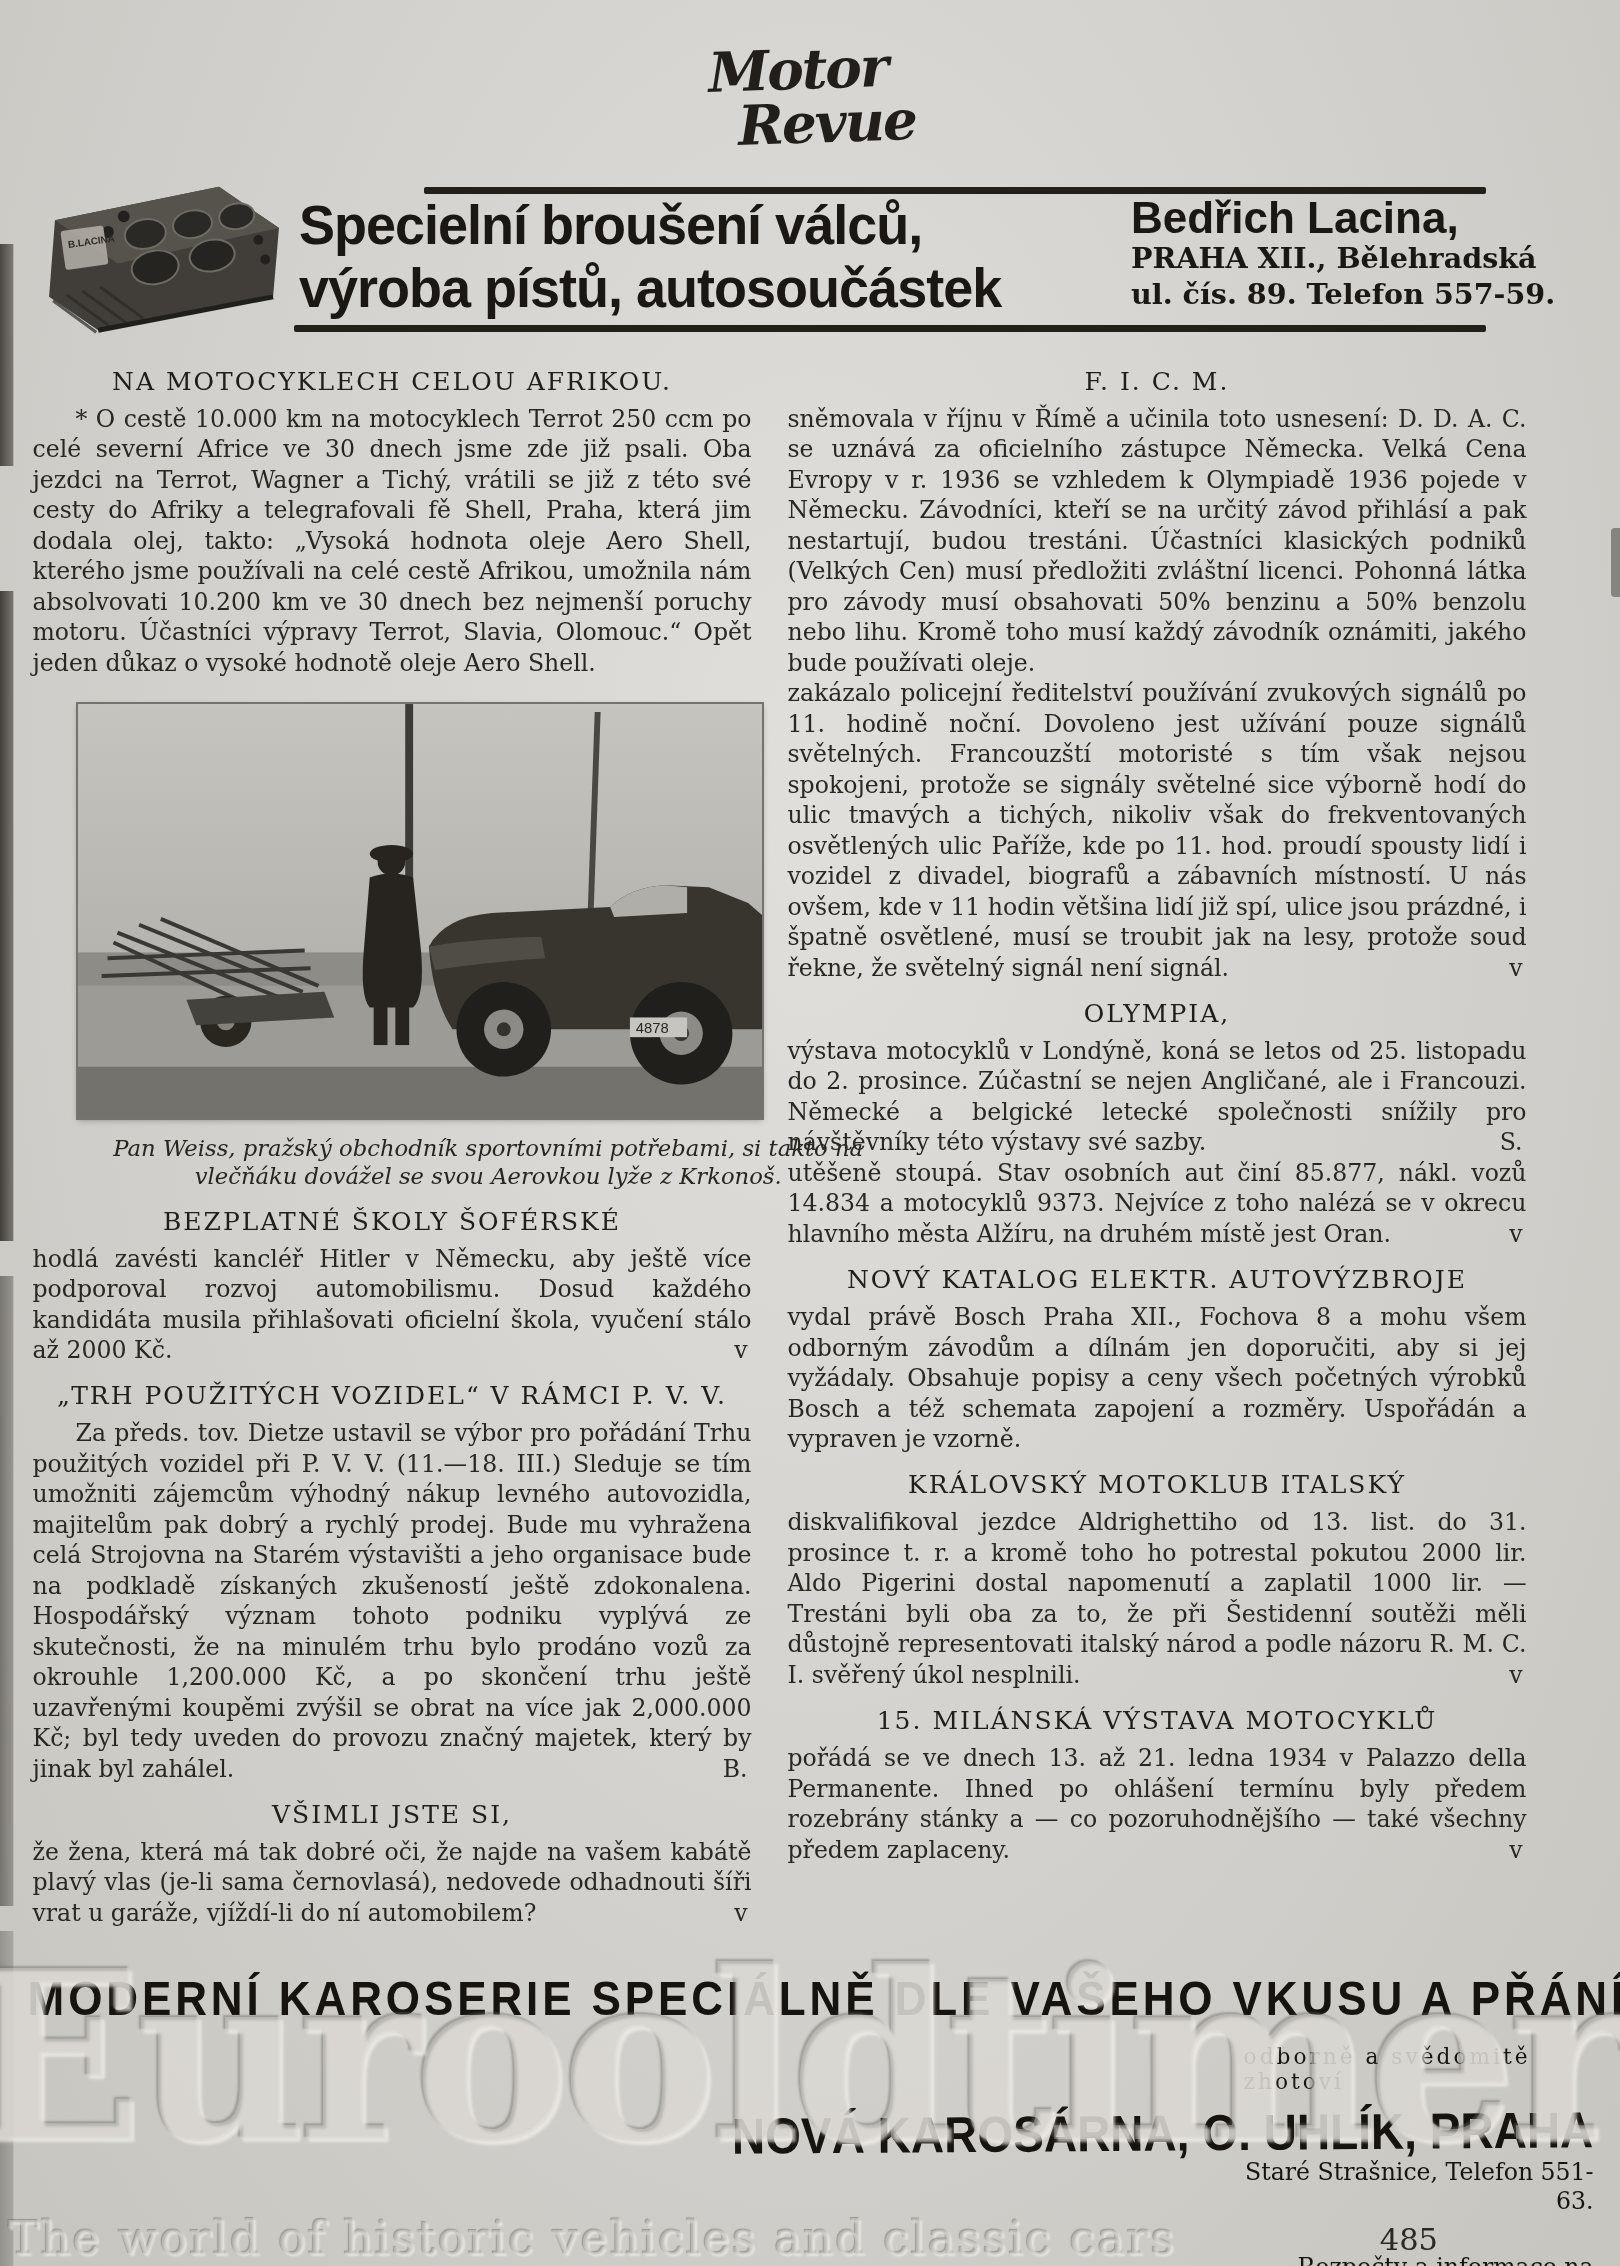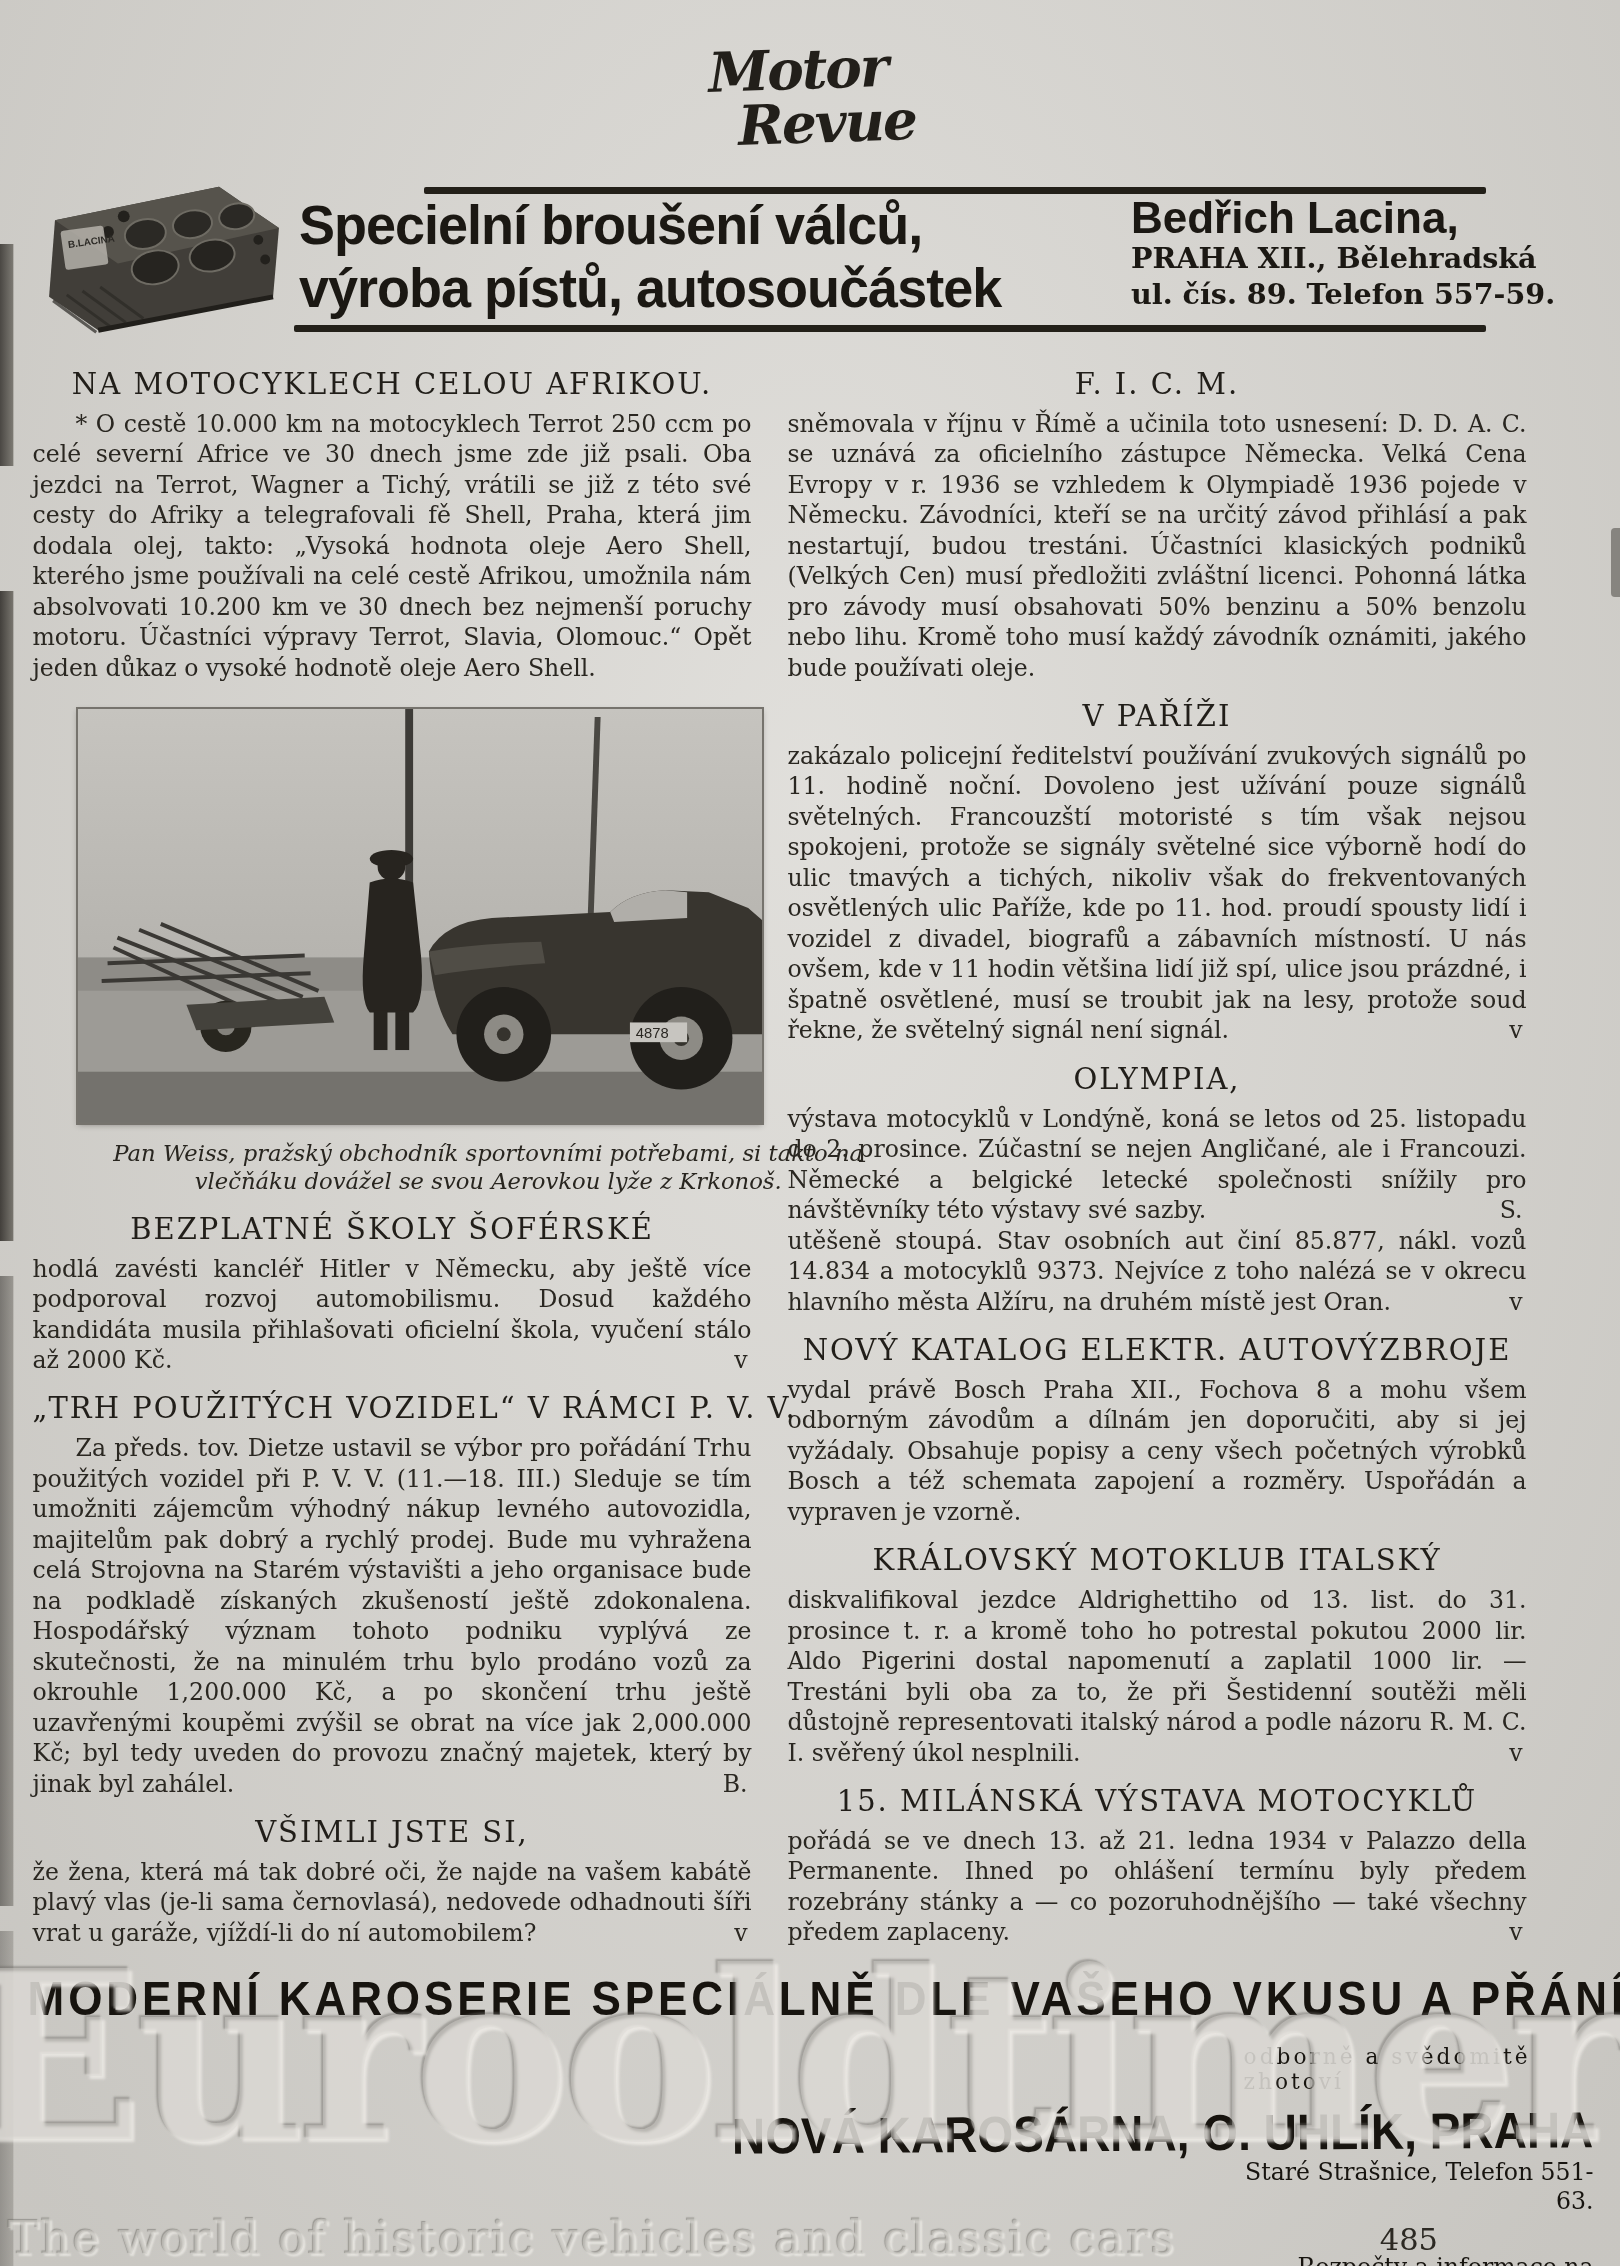--- a/index.html
+++ b/index.html
@@ -42,21 +42,21 @@
   }
   .topad-right{position:absolute;left:1131px;top:195px;width:374px;color:#1b1813;}
   .topad-company{font-family:"Liberation Sans",sans-serif;font-weight:bold;font-size:44px;line-height:45px;letter-spacing:0;white-space:nowrap;}
   .topad-addr{font-weight:bold;font-size:28.6px;line-height:36px;white-space:nowrap;}
 
   
   .columns{position:absolute;top:361px;left:32.5px;width:1494px;display:flex;gap:36px;}
   .col-left{width:719px;}
   .col-right{width:739px;}
   .art-title{
-    text-align:center;font-size:29px;font-weight:400;letter-spacing:2px;
+    text-align:center;font-size:25px;font-weight:400;letter-spacing:2px;
     margin:15.8px 0 7.9px;color:#211e19;white-space:nowrap;
   }
   article:first-child .art-title{margin-top:5.9px;}
   .art-body{
     font-size:23.6px;line-height:30.5px;text-align:justify;margin:0;
     position:relative;color:#2a2721;
   }
   .art-body.indent{text-indent:43px;}
   .sig{position:absolute;right:3.9px;bottom:0;font-size:23.6px;}
 
@@ -233,21 +233,20 @@
     </div>
 
     <div class="col-right">
 
       <article>
         <h2 class="art-title">F. I. C. M.</h2>
         <p class="art-body"><span>sněmovala v říjnu v Římě a učinila toto usnesení: D. D. A. C. se uznává za oficielního zástupce Německa. Velká Cena Evropy v r. 1936 se vzhledem k Olympiadě 1936 pojede v Německu. Závodníci, kteří se na určitý závod přihlásí a pak nestartují, budou trestáni. Účastníci klasických podniků (Velkých Cen) musí předložiti zvláštní licenci. Pohonná látka pro závody musí obsahovati 50% benzinu a 50% benzolu nebo lihu. Kromě toho musí každý závodník oznámiti, jakého bude používati oleje.</span></p>
       </article>
 
       <article>
-        <h2 class="art-title">V PAŘÍŽI</h2>
         <p class="art-body"><span>zakázalo policejní ředitelství používání zvukových signálů po 11. hodině noční. Dovoleno jest užívání pouze signálů světelných. Francouzští motoristé s tím však nejsou spokojeni, protože se signály světelné sice výborně hodí do ulic tmavých a tichých, nikoliv však do frekventovaných osvětlených ulic Paříže, kde po 11. hod. proudí spousty lidí i vozidel z divadel, biografů a zábavních místností. U nás ovšem, kde v 11 hodin většina lidí již spí, ulice jsou prázdné, i špatně osvětlené, musí se troubit jak na lesy, protože soud řekne, že světelný signál není signál.</span><span class="sig">v</span></p>
       </article>
 
       <article>
         <h2 class="art-title">OLYMPIA,</h2>
         <p class="art-body"><span>výstava motocyklů v Londýně, koná se letos od 25. listopadu do 2. prosince. Zúčastní se nejen Angličané, ale i Francouzi. Německé a belgické letecké společnosti snížily pro návštěvníky této výstavy své sazby.</span><span class="sig">S.</span></p>
       </article>
 
       <article>
         <p class="art-body"><span>utěšeně stoupá. Stav osobních aut činí 85.877, nákl. vozů 14.834 a motocyklů 9373. Nejvíce z toho nalézá se v okrecu hlavního města Alžíru, na druhém místě jest Oran.</span><span class="sig">v</span></p>

